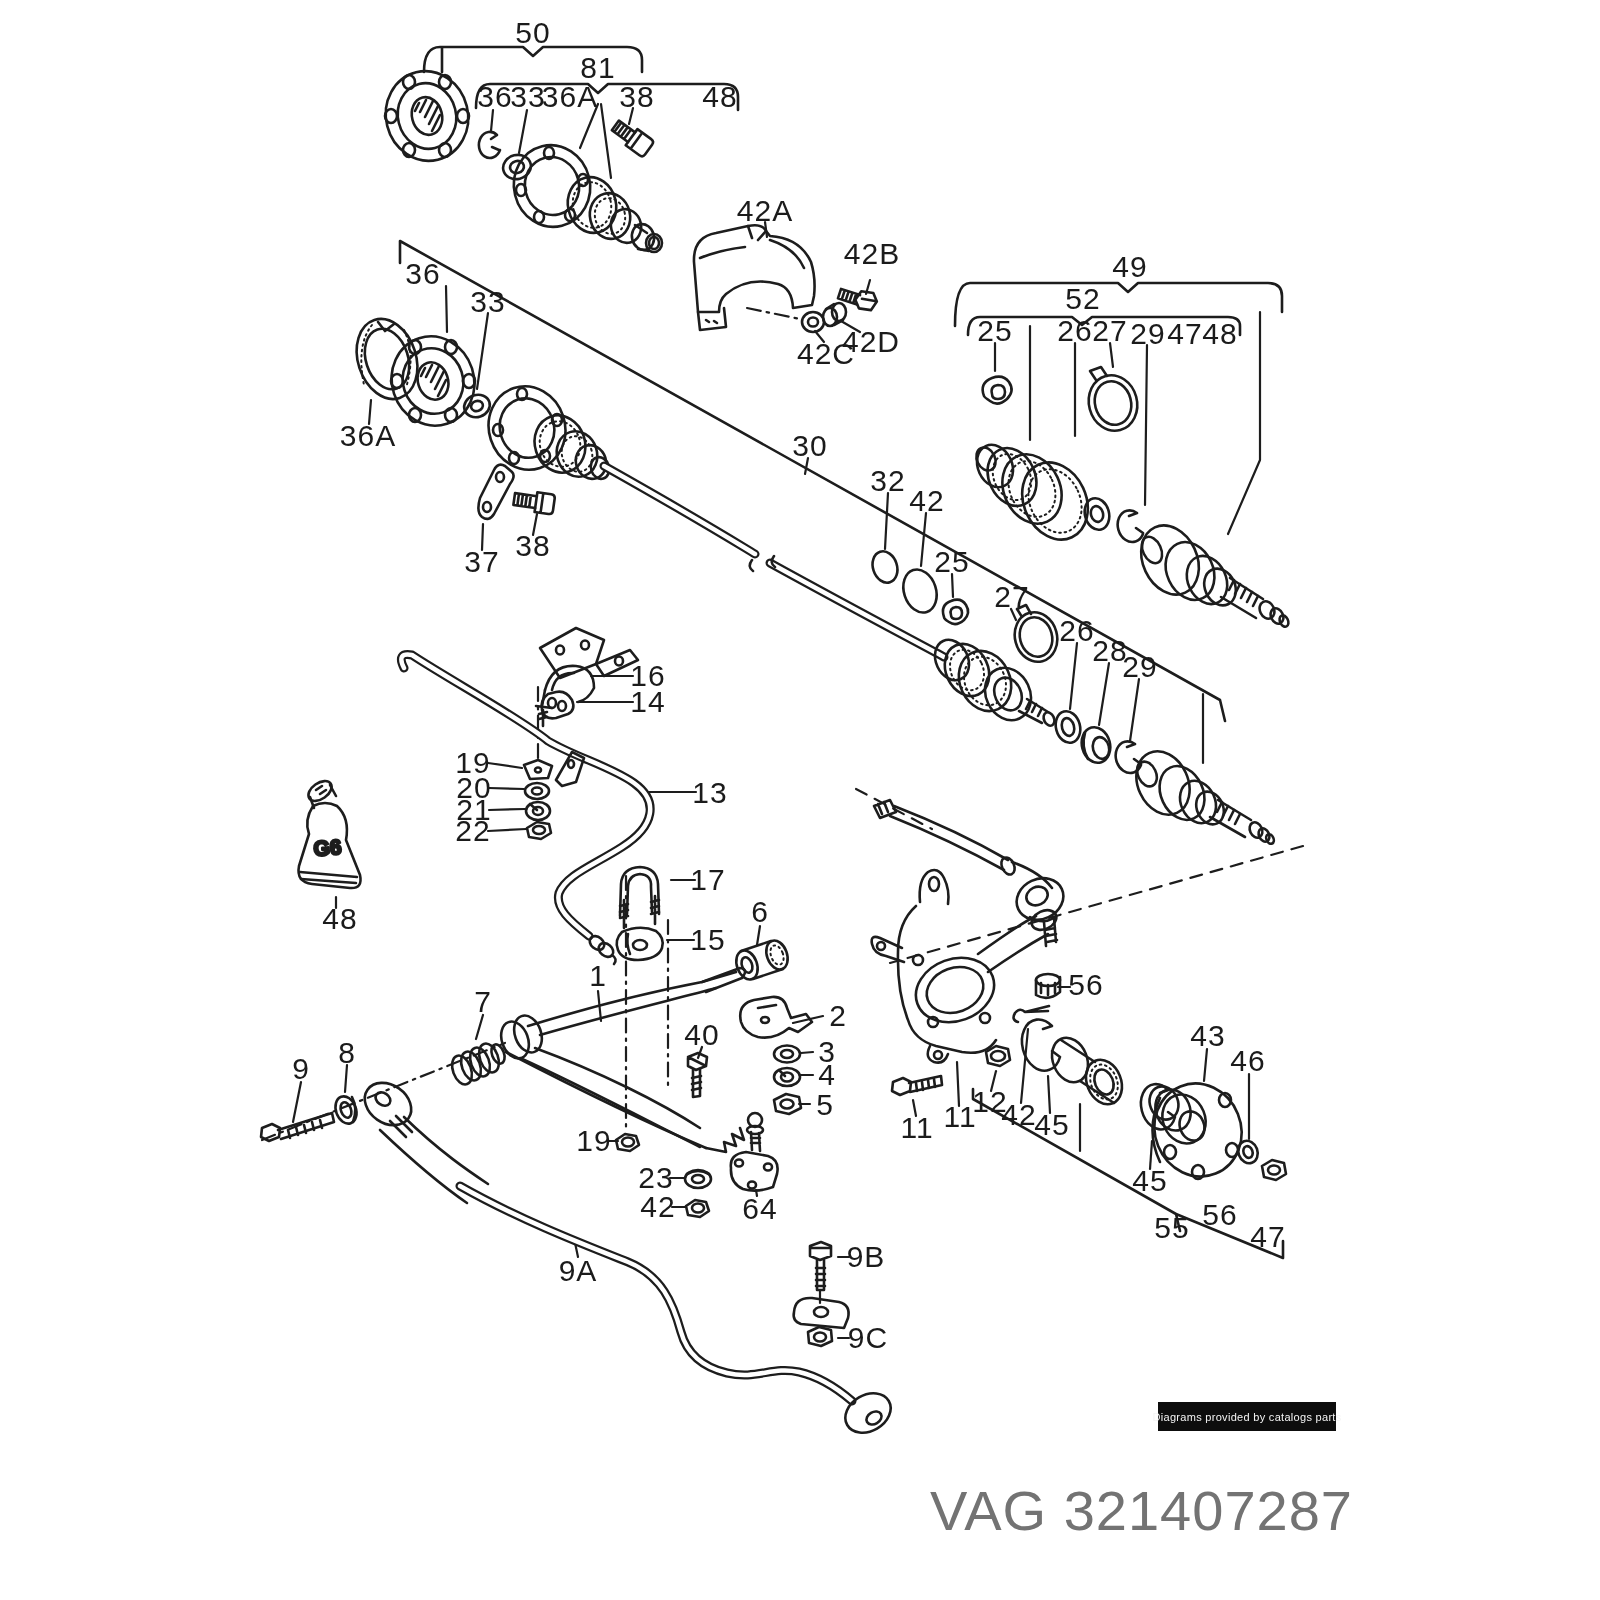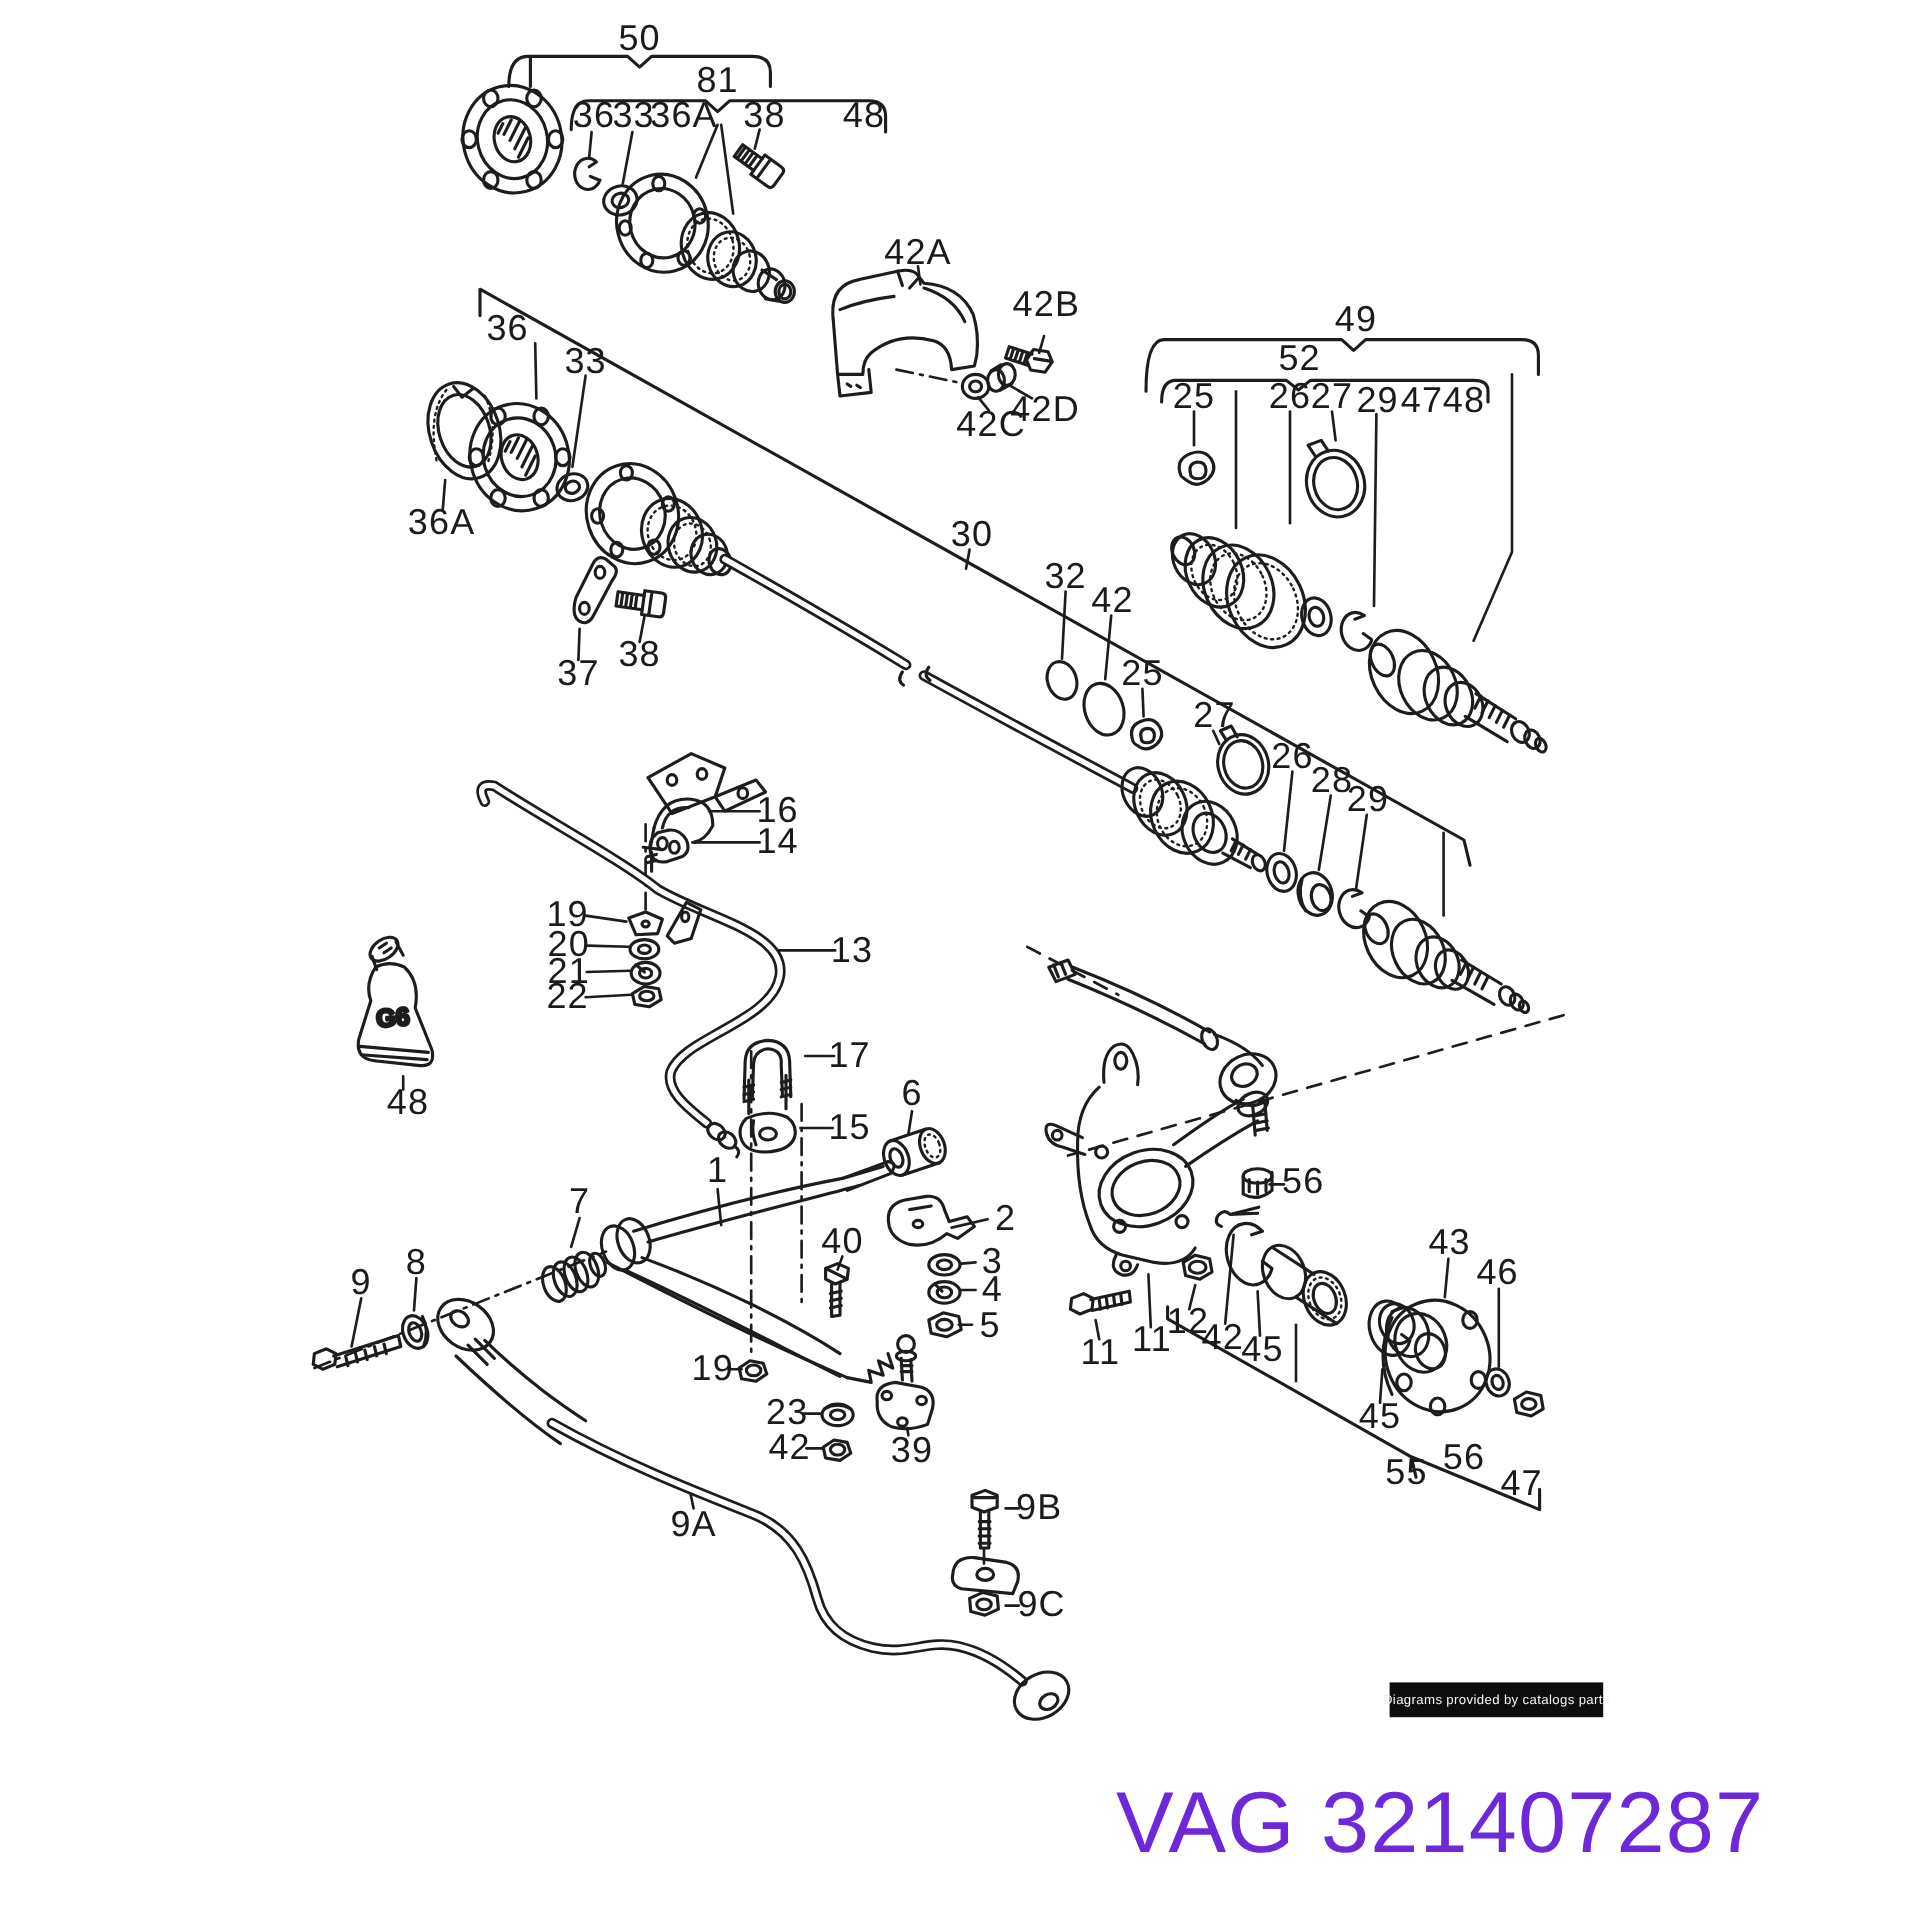--- a/index.html
+++ b/index.html
@@ -10,21 +10,21 @@
   .thin{stroke-width:2.2;}
   .wht{stroke:#ffffff;fill:none;stroke-linecap:round;stroke-linejoin:round;}
   .stip{stroke-dasharray:1.6 3.8;stroke-width:2;}
   .dsh{stroke-dasharray:12 9;}
   .ddt{stroke-dasharray:14 6 2.5 6;}
   .lb{position:absolute;transform:translate(-50%,-50%);font-size:30px;font-weight:400;
       color:#1b1b1b;letter-spacing:1px;white-space:nowrap;line-height:1;}
   .badge{position:absolute;left:1158px;top:1402px;width:178px;height:29px;background:#0d0d0d;
          color:#f4f4f4;display:flex;align-items:center;justify-content:center;
          font-size:11px;letter-spacing:.3px;white-space:nowrap;}
-  .footer{position:absolute;left:930px;top:1478px;width:650px;font-size:72px;color:#6d28d9;
+  .footer{position:absolute;left:930px;top:1478px;width:650px;font-size:56px;color:#737373;
           letter-spacing:1px;white-space:nowrap;}
   .gtext{font-family:"Liberation Sans",sans-serif;font-size:21px;font-weight:700;fill:#1d1d1d;}
 </style>
 </head>
 <body>
 
 <div class="stage">
 
 <svg width="1600" height="1600" viewBox="0 0 1600 1600">
 <g class="art">
@@ -632,21 +632,21 @@
   <div class="lb" style="left:838px;top:1016px">2</div>
   <div class="lb" style="left:702px;top:1035px">40</div>
   <div class="lb" style="left:827px;top:1052px">3</div>
   <div class="lb" style="left:827px;top:1075px">4</div>
   <div class="lb" style="left:825px;top:1105px">5</div>
   <div class="lb" style="left:301px;top:1069px">9</div>
   <div class="lb" style="left:347px;top:1053px">8</div>
   <div class="lb" style="left:594px;top:1141px">19</div>
   <div class="lb" style="left:656px;top:1178px">23</div>
   <div class="lb" style="left:658px;top:1207px">42</div>
-  <div class="lb" style="left:760px;top:1209px">39</div>
+  <div class="lb" style="left:760px;top:1209px">64</div>
   <div class="lb" style="left:578px;top:1271px">9A</div>
   <div class="lb" style="left:866px;top:1257px">9B</div>
   <div class="lb" style="left:868px;top:1338px">9C</div>
   <div class="lb" style="left:917px;top:1128px">11</div>
   <div class="lb" style="left:960px;top:1117px">11</div>
   <div class="lb" style="left:990px;top:1102px">12</div>
   <div class="lb" style="left:1019px;top:1115px">42</div>
   <div class="lb" style="left:1052px;top:1125px">45</div>
   <div class="lb" style="left:1086px;top:985px">56</div>
   <div class="lb" style="left:1208px;top:1036px">43</div>

